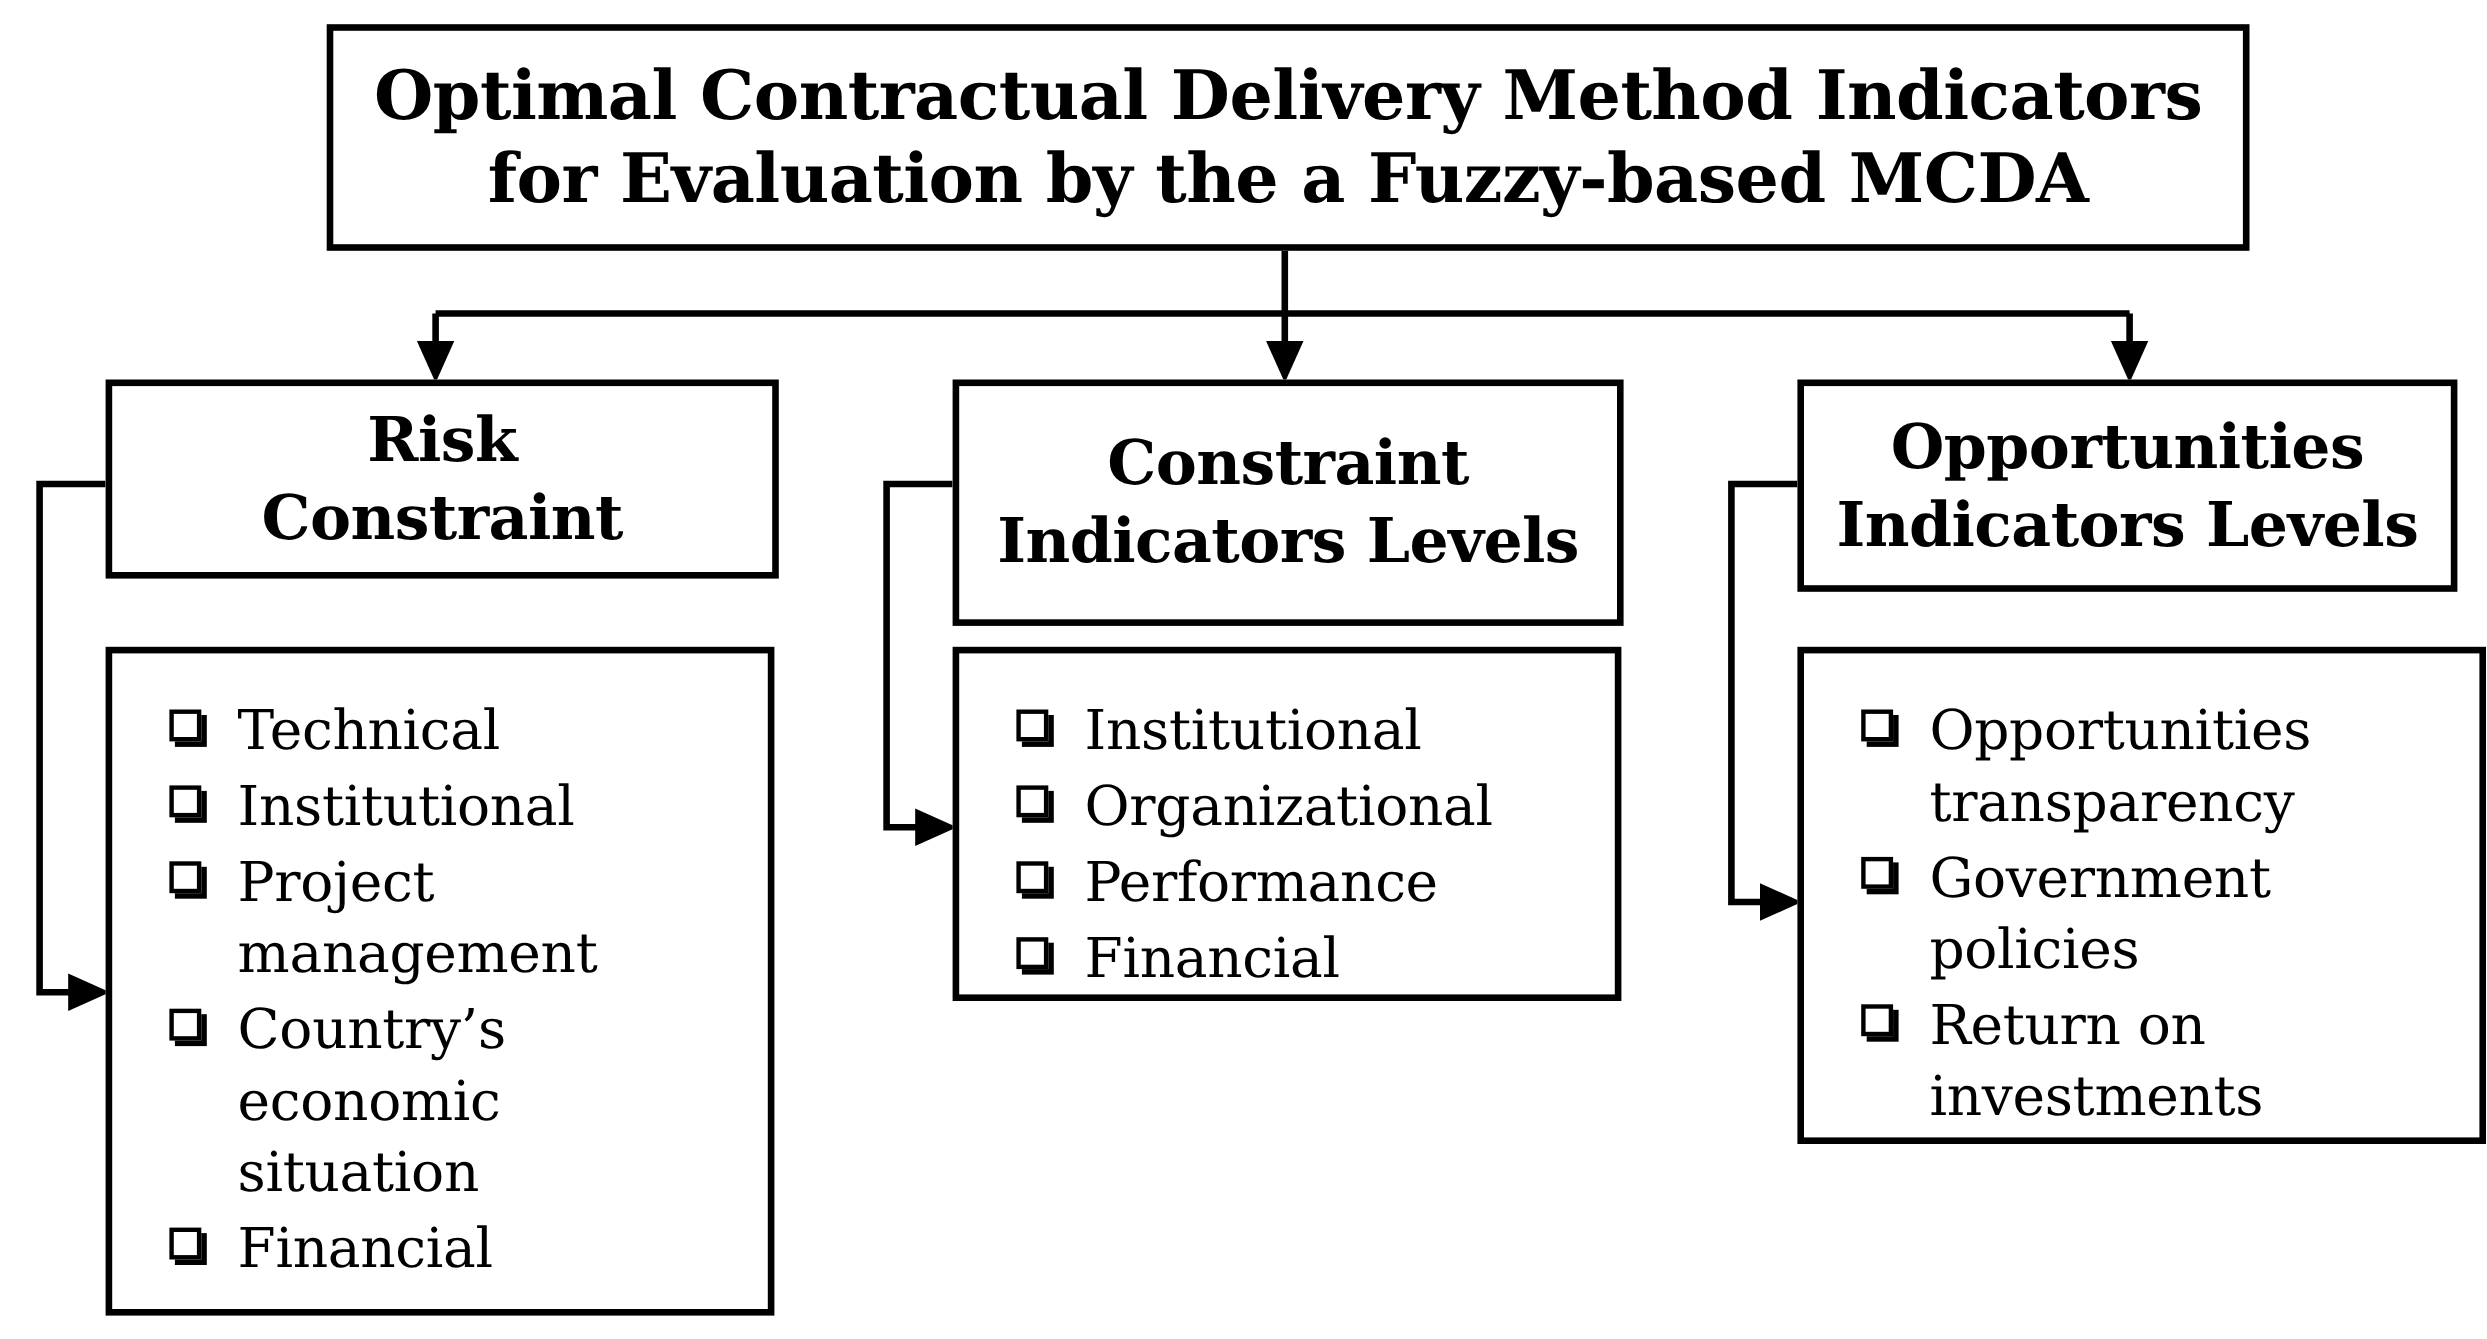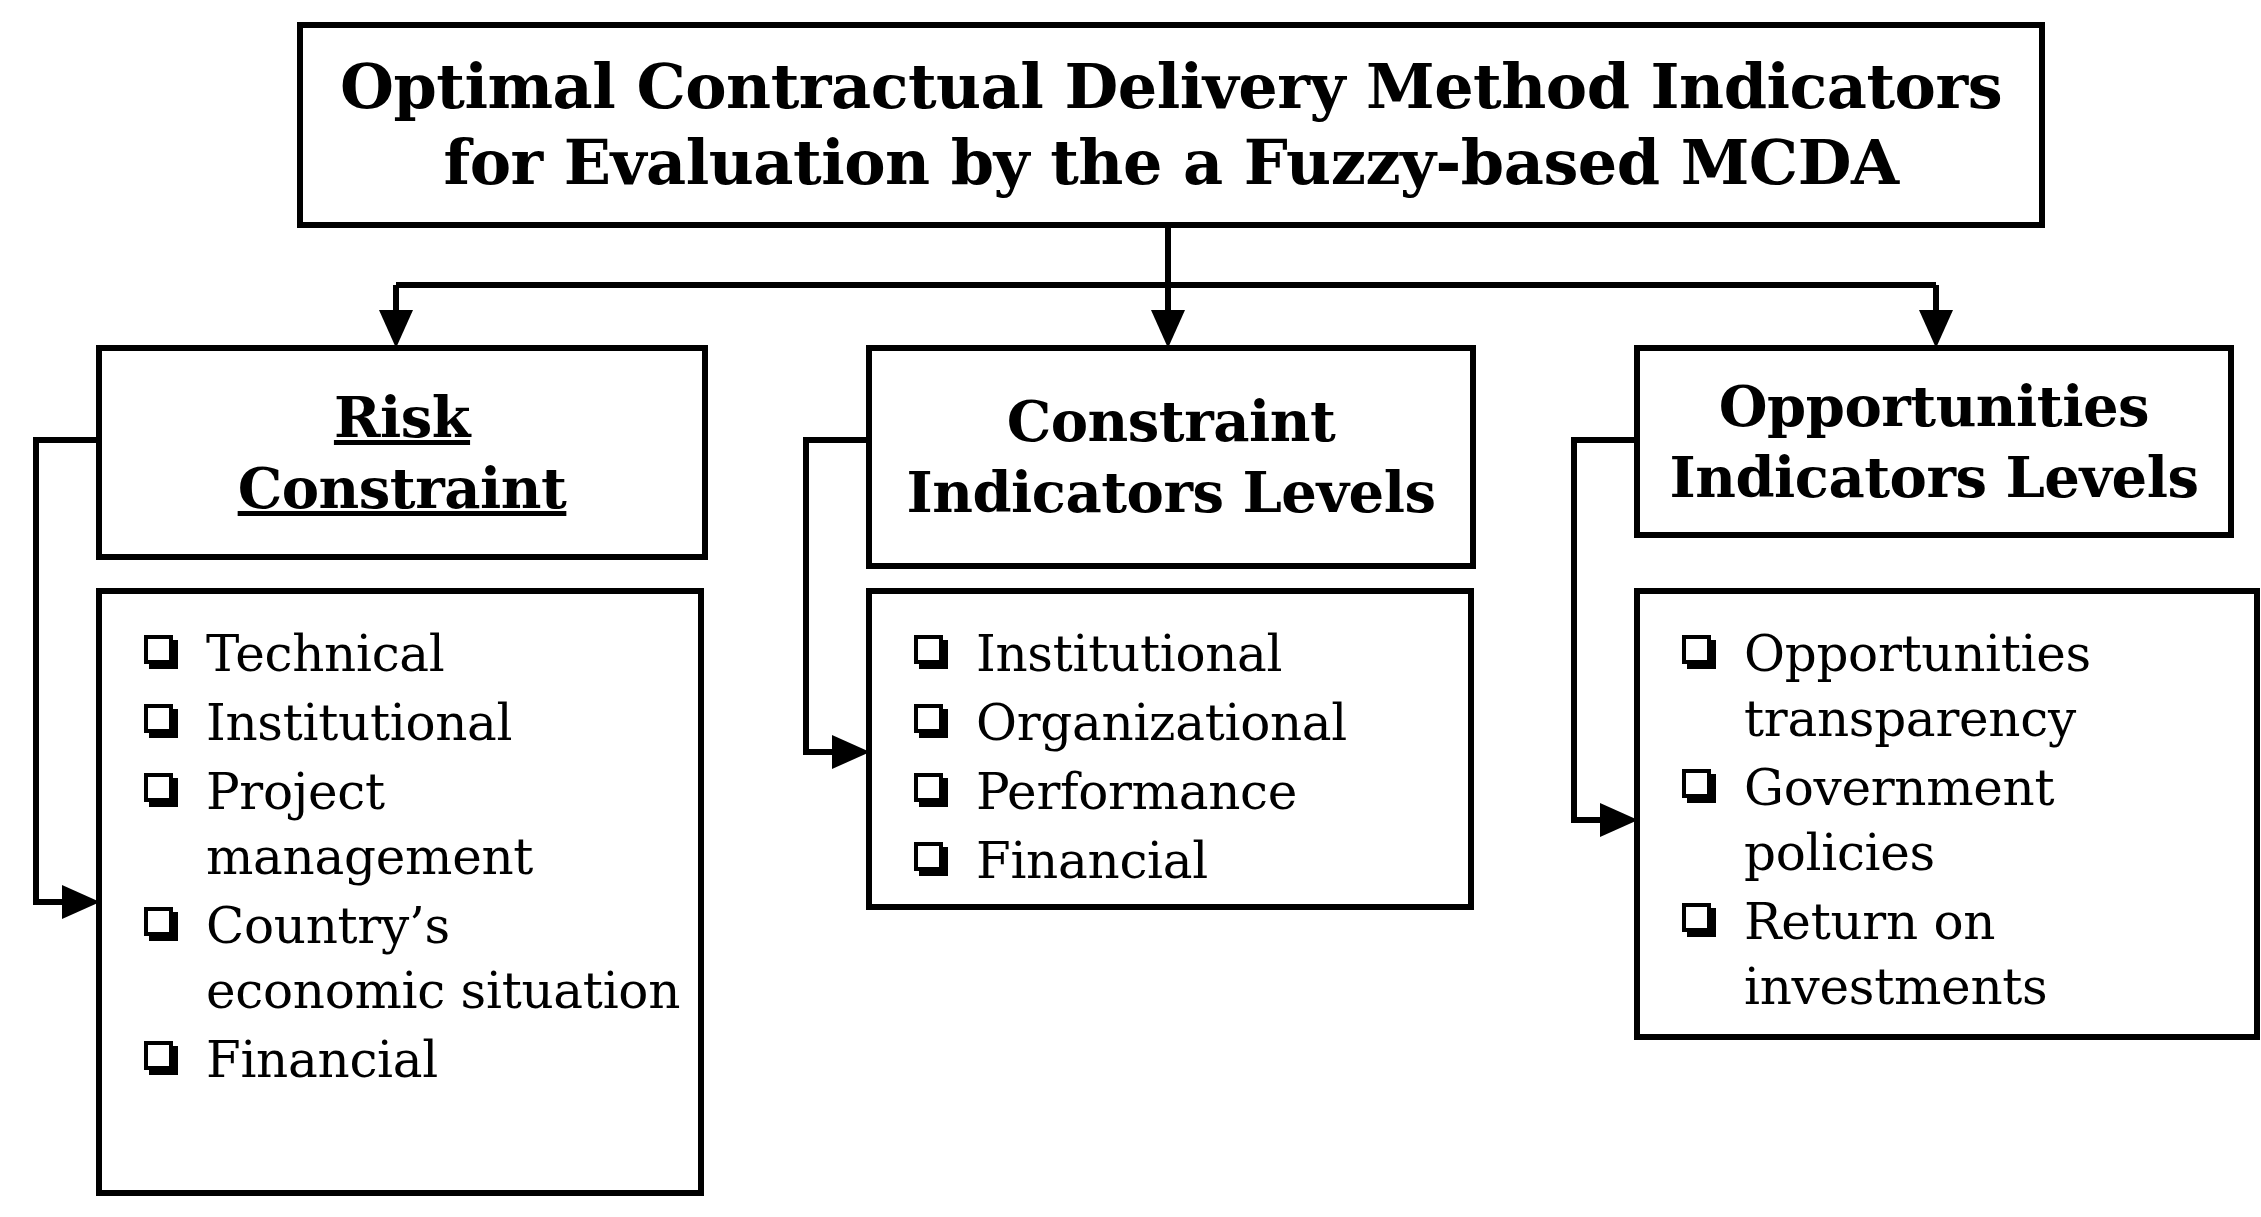--- a/index.html
+++ b/index.html
@@ -72,35 +72,35 @@
     font-weight: bold;
     font-size: 56px;
     line-height: 1.26;
     letter-spacing: -0.5px;
   }
   .header-text .line {
     display: block;
     white-space: nowrap;
   }
 
-  #header-box-1 { left: 96px;   top: 345px; width: 612px; height: 215px; text-decoration: underline; }
+  #header-box-1 { left: 96px;   top: 345px; width: 612px; height: 181px; }
   #header-box-2 { left: 866px;  top: 345px; width: 610px; height: 224px; }
   #header-box-3 { left: 1634px; top: 345px; width: 600px; height: 193px; }
 
   
   .list-box {
     padding: 26px 10px 26px 26px;
   }
   #list-box-1 { left: 96px;   top: 588px; width: 608px; height: 608px; }
   #list-box-2 { left: 866px;  top: 588px; width: 608px; height: 322px; }
   #list-box-3 { left: 1634px; top: 588px; width: 626px; height: 452px; }
 
   ul.indicator-list {
     list-style: none;
-    margin: 2px;
+    margin: 12px;
     padding: 0;
   }
   ul.indicator-list > li {
     display: flex;
     align-items: flex-start;
     margin: 0 0 4px 0;
   }
   .bullet {
     flex: 0 0 auto;
     position: relative;

